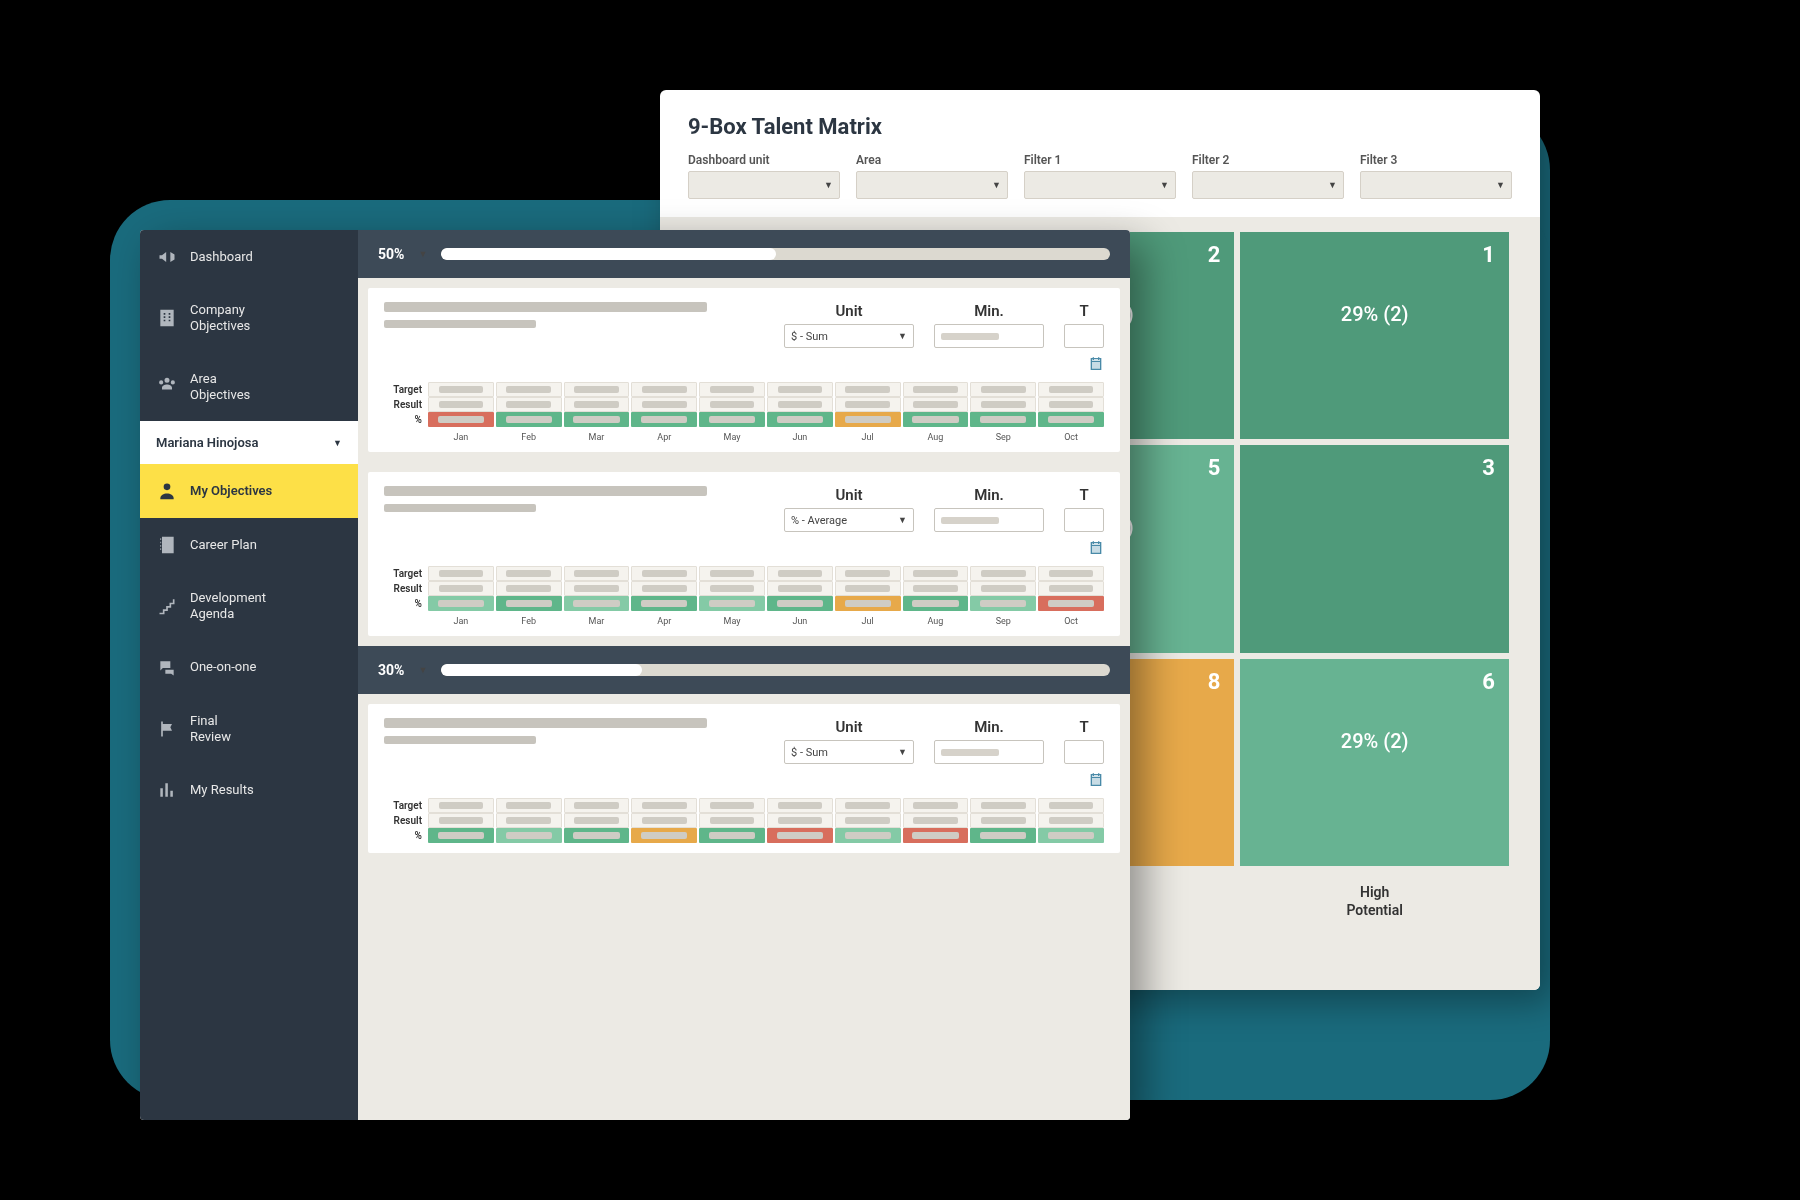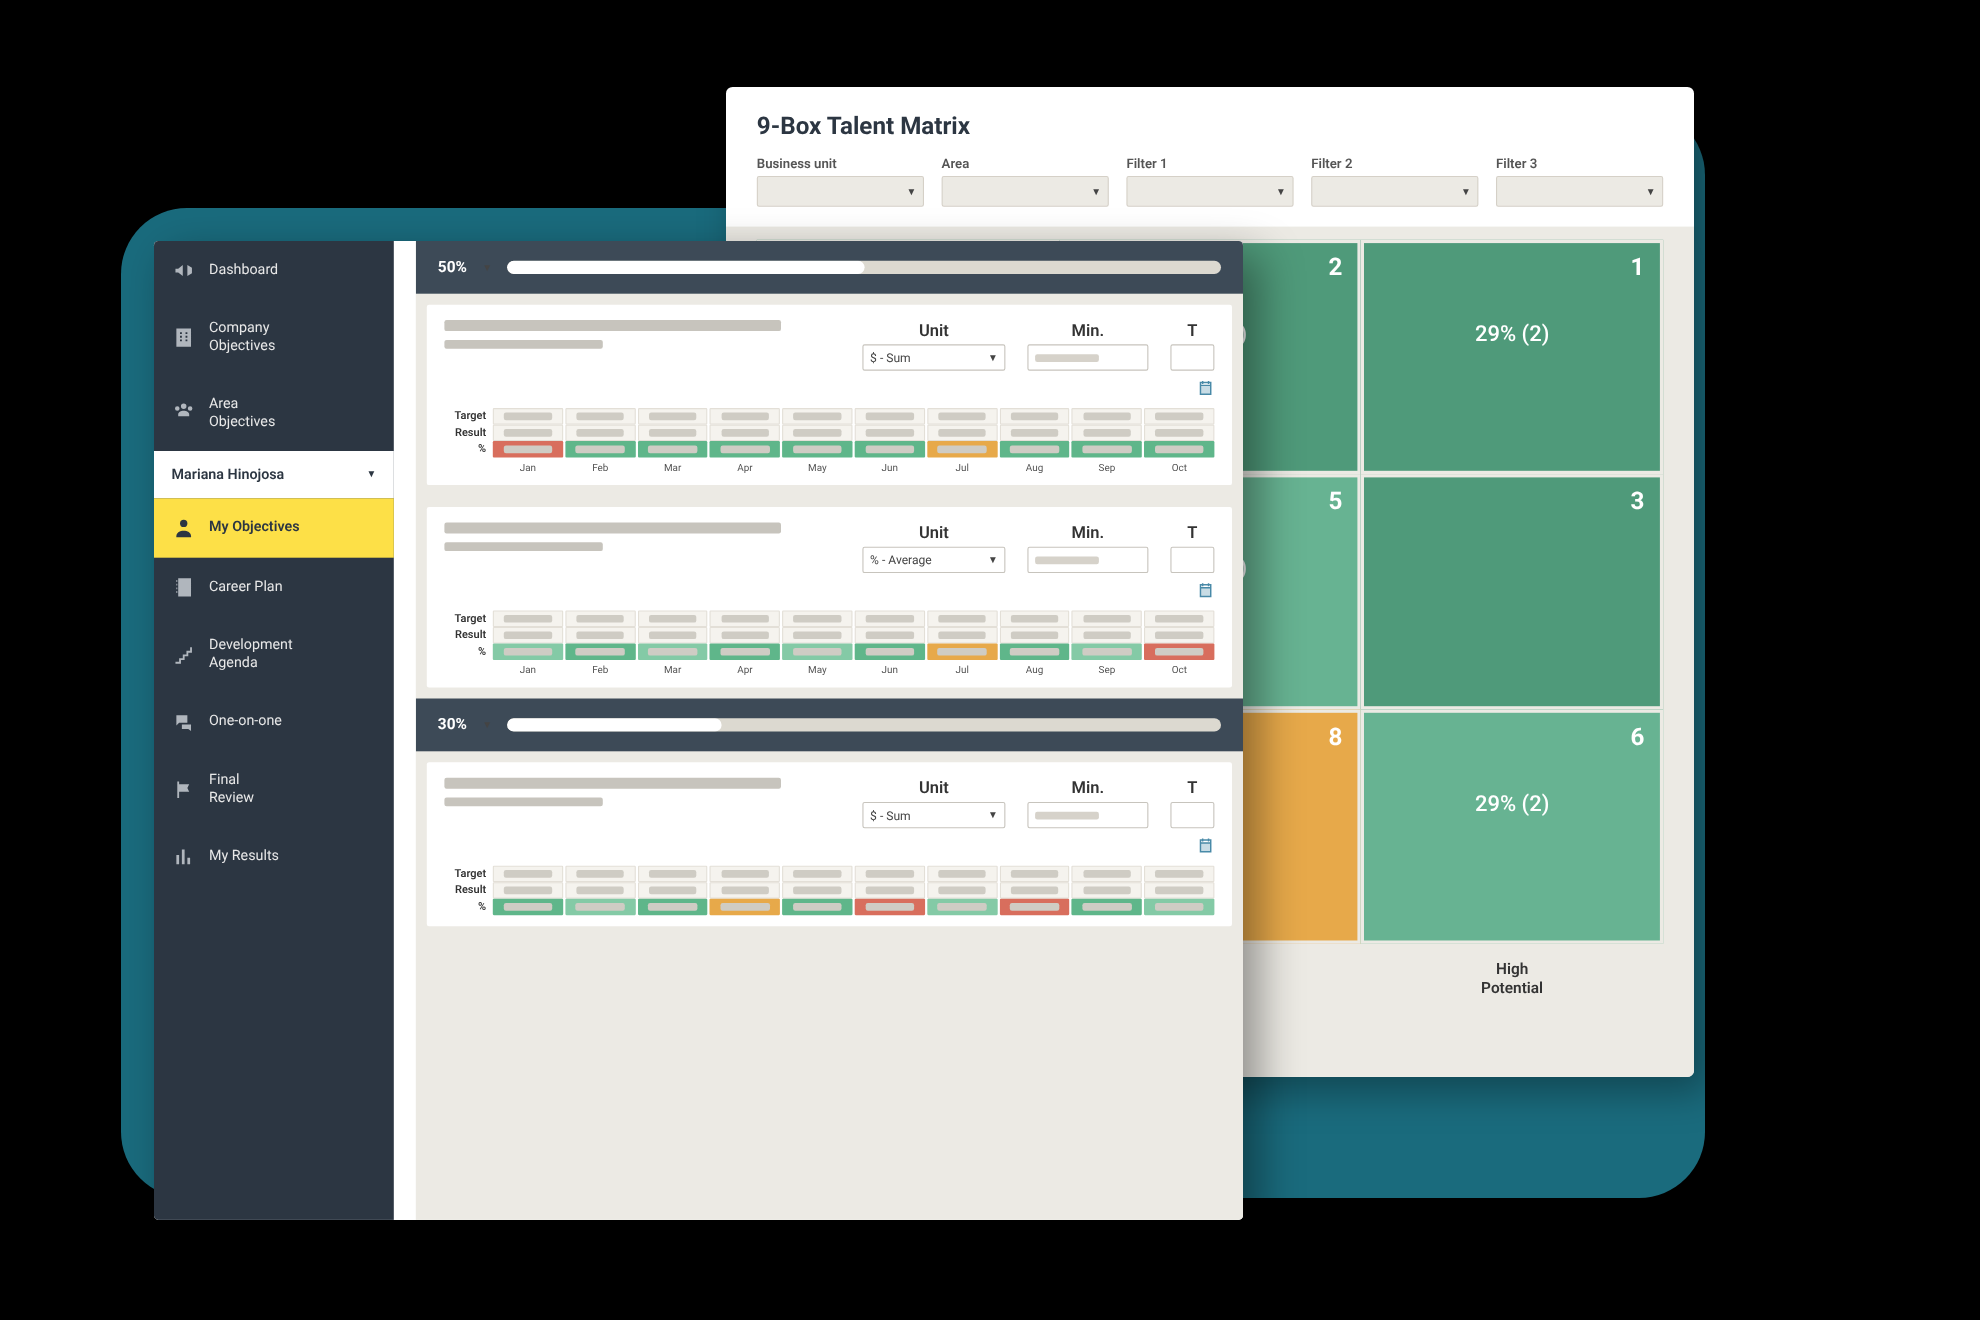--- a/index.html
+++ b/index.html
@@ -1,18 +1,18 @@
 <!DOCTYPE html>
 <html><head>
 <meta charset="utf-8">
 <style>
 * { box-sizing: border-box; margin: 0; padding: 0; font-family: -apple-system, BlinkMacSystemFont, "Segoe UI", Roboto, sans-serif; }
 body { background: #000; width: 1800px; height: 1200px; overflow: hidden; position: relative; }
 
-.stage { position: absolute; top: 39px; left: 60px; width: 1680px; height: 1100px; }
+.stage { position: absolute; top: 50px; left: 60px; width: 1680px; height: 1100px; }
 
 
 .backdrop { position: absolute; background: #1a6b7d; border-radius: 60px; }
 .backdrop1 { top: 60px; left: 620px; width: 870px; height: 240px; }
 .backdrop2 { top: 150px; left: 50px; width: 1440px; height: 900px; }
 
 
 .window-rear {
   position: absolute; top: 40px; left: 600px; width: 880px; height: 900px;
   background: #fff; border-radius: 6px;
@@ -50,21 +50,21 @@
 .sb-item { display: flex; align-items: center; gap: 12px; padding: 16px 16px; color: #e8e8e8; cursor: pointer; }
 .sb-item.tall { padding: 18px 16px; }
 .sb-icon { width: 22px; height: 22px; display: flex; align-items: center; justify-content: center; flex-shrink: 0; }
 .sb-icon svg { fill: #b0b6bd; width: 20px; height: 20px; }
 .sb-label { line-height: 1.25; }
 .sb-user { background: #fff; color: #2c3642; font-weight: 600; padding: 14px 16px; display: flex; align-items: center; justify-content: space-between; }
 .sb-user .caret { color: #2c3642; }
 .sb-active { background: #fde047; color: #2c3642; font-weight: 600; }
 .sb-active svg { fill: #2c3642; }
 
-.main { flex: 1; background: #eceae4; display: flex; flex-direction: column; overflow: hidden; margin-left: 20px; }
+.main { flex: 1; background: #eceae4; display: flex; flex-direction: column; overflow: hidden; }
 
 .prog-bar-row { background: #3d4a57; color: #fff; display: flex; align-items: center; gap: 14px; padding: 16px 20px; }
 .prog-pct { font-weight: 700; font-size: 14px; }
 .prog-track { flex: 1; height: 12px; background: #dcd9d0; border-radius: 6px; overflow: hidden; }
 .prog-fill { height: 100%; background: #fff; border-radius: 6px; }
 
 .obj-card { background: #fff; margin: 10px; border-radius: 2px; padding: 14px 16px 10px; }
 .obj-head { display: flex; gap: 20px; margin-bottom: 8px; }
 .obj-title-col { flex: 1.3; }
 .skeleton { background: #c7c4bd; border-radius: 2px; }
@@ -100,21 +100,21 @@
 <div class="stage">
   <div class="backdrop backdrop1"></div>
   <div class="backdrop backdrop2"></div>
 
   <div class="window-rear">
     <div class="nb-header">
       <div class="nb-title">9-Box Talent Matrix</div>
     </div>
     <div class="nb-filters">
       <div class="nb-filter">
-          <div class="nb-filter-label">Business unit</div>
+          <div class="nb-filter-label">Dashboard unit</div>
           <div class="nb-select">
             <span class="caret">▼</span>
           </div>
         </div>
       <div class="nb-filter">
           <div class="nb-filter-label">Area</div>
           <div class="nb-select">
             <span class="caret">▼</span>
           </div>
         </div>

